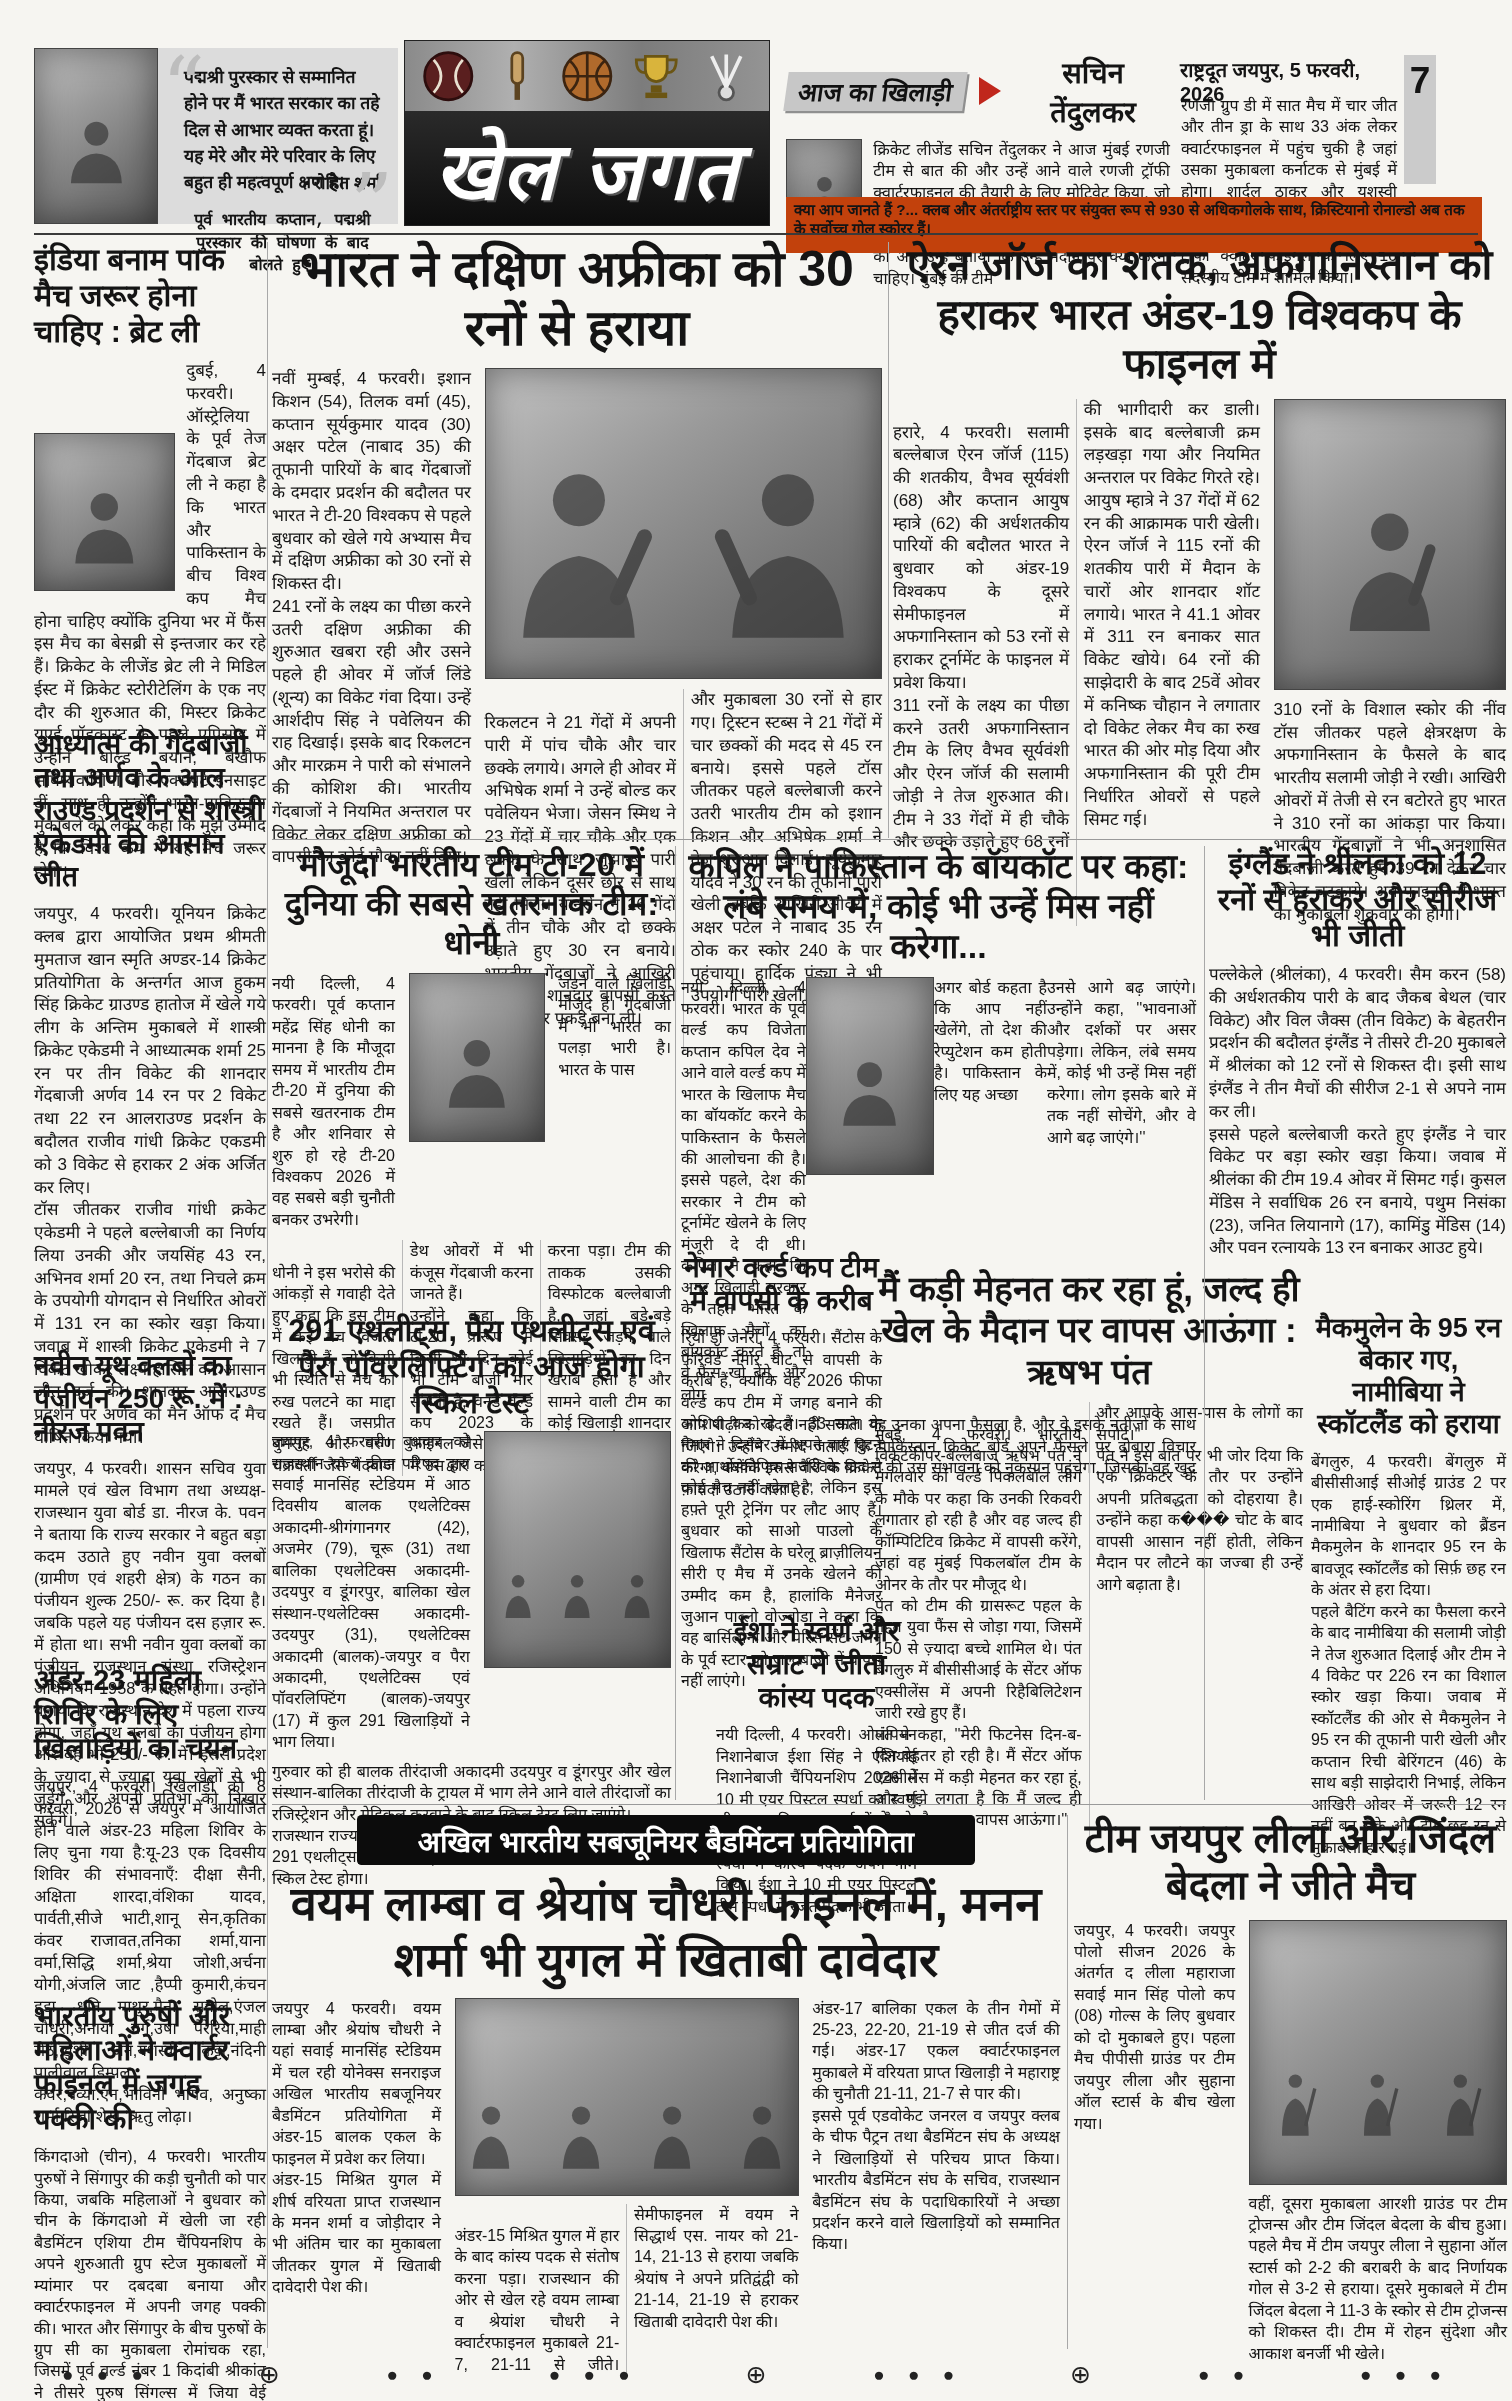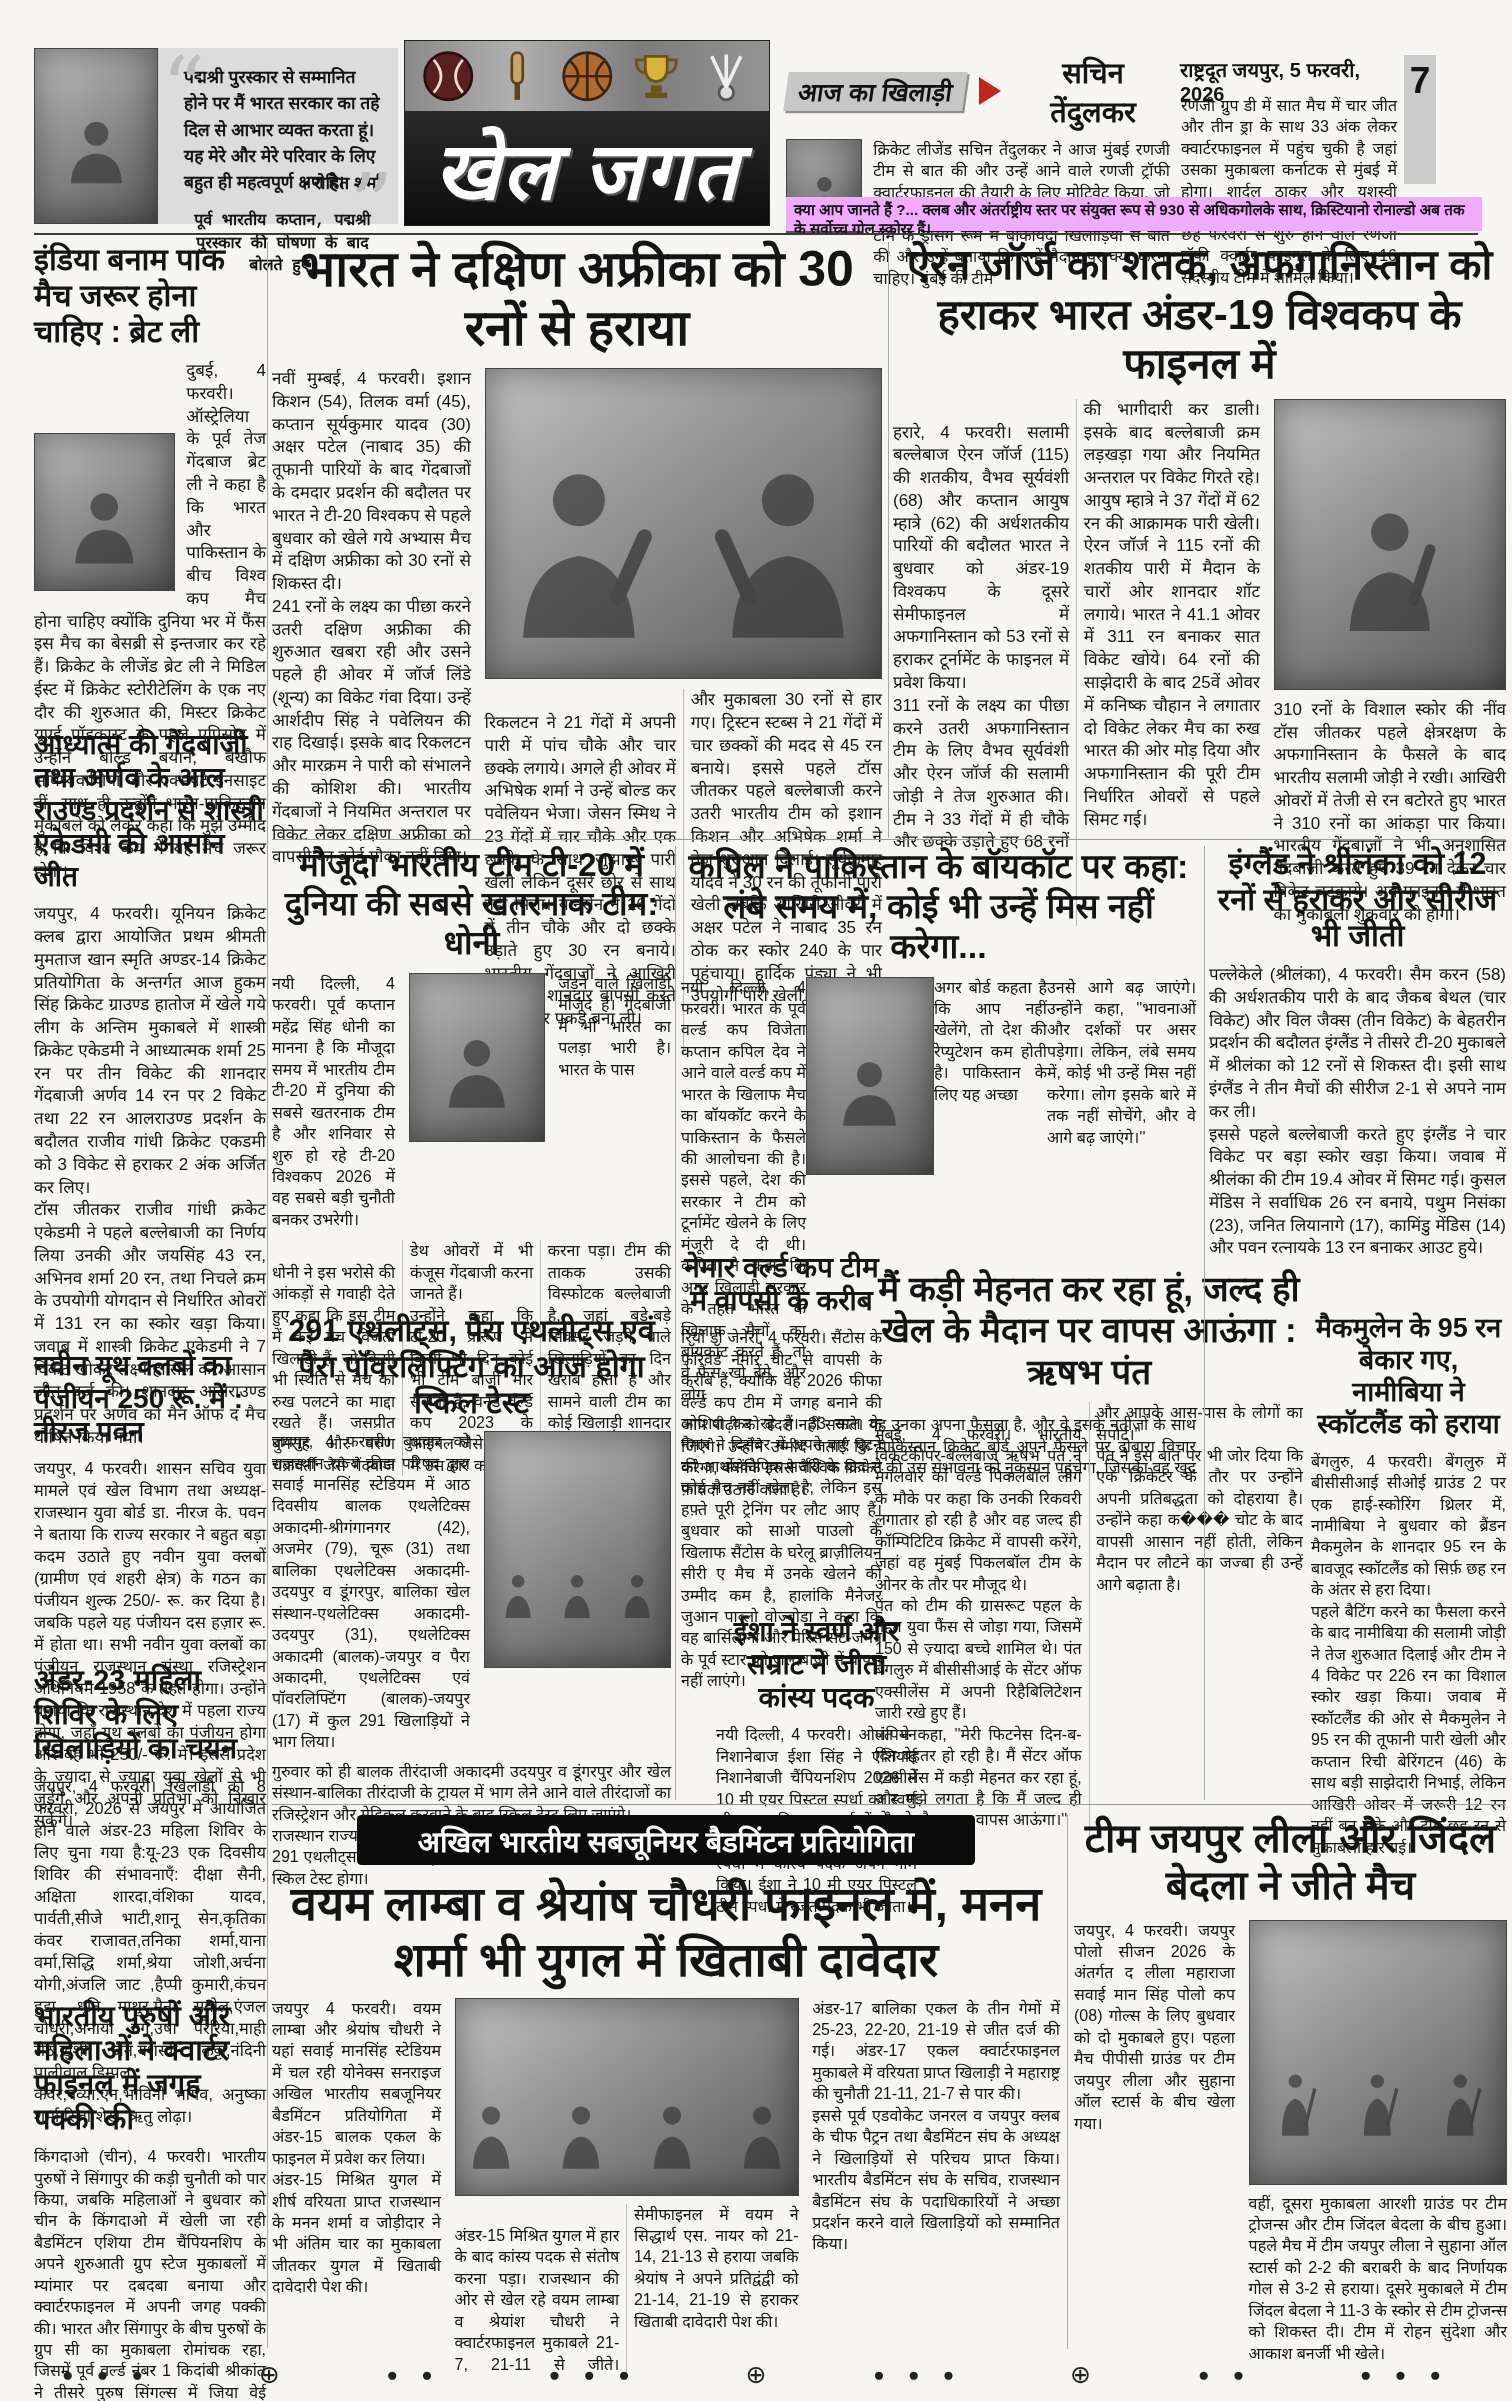--- a/index.html
+++ b/index.html
@@ -40,21 +40,21 @@
   .potd-top { display:flex; align-items:center; gap:14.7px; }
   .chip { display:inline-block; background:#c7c7c7; color:#111; font-weight:bold; font-size:25px; padding:2.3px 12.4px; transform:skewX(-8deg); box-shadow:2.3px 2.3px 0 #8f8f8f; }
   .arrow { width:0; height:0; border-top:14.7px solid transparent; border-bottom:14.7px solid transparent; border-left:22.6px solid #c0271c; }
   .potd-name { font-size:29px; font-weight:bold; flex:1; text-align:center; }
   .potd-row { display:flex; gap:11.3px; margin-top:9px; }
   .potd-row .photo { width:76px; height:95px; flex:none; }
   .potd-row .body { font-size:16px; }
   .edition { left:1180px; top:56px; width:215px; font-size:20px; font-weight:bold; text-align:left; }
   .pagenum { left:1404px; top:55px; width:32px; height:129px; background:#cbcbcb; font-size:37px; font-weight:bold; text-align:center; padding-top:4.5px; }
   .cont-col { left:1181px; top:95px; width:216px; font-size:16px; }
-  .dyk { left:786px; top:197px; width:696px; height:34px; background:#f0abfc; padding:3.4px 8px; font-size:15.2px; font-weight:bold; line-height:1.25; }
+  .dyk { left:786px; top:197px; width:696px; height:56px; background:#c2410c; padding:3.4px 8px; font-size:15.2px; font-weight:bold; line-height:1.25; }
 
   .art .headline { margin-bottom:10.2px; }
   .strip { background:#0c0c0c; color:#fff; font-size:29px; font-weight:bold; text-align:center; padding:5.6px 0; border-radius:4.5px; }
   .row { display:flex; gap:13.6px; }
   .footer-marks { left:0; top:2360px; width:1512px; display:flex; justify-content:space-between; align-items:center; padding:0 62px; font-size:19px; color:#222; }
   .footer-marks .dots { letter-spacing:9px; }
   .footer-marks .reg { font-size:25px; }
 </style>
 </head>
 <body>

